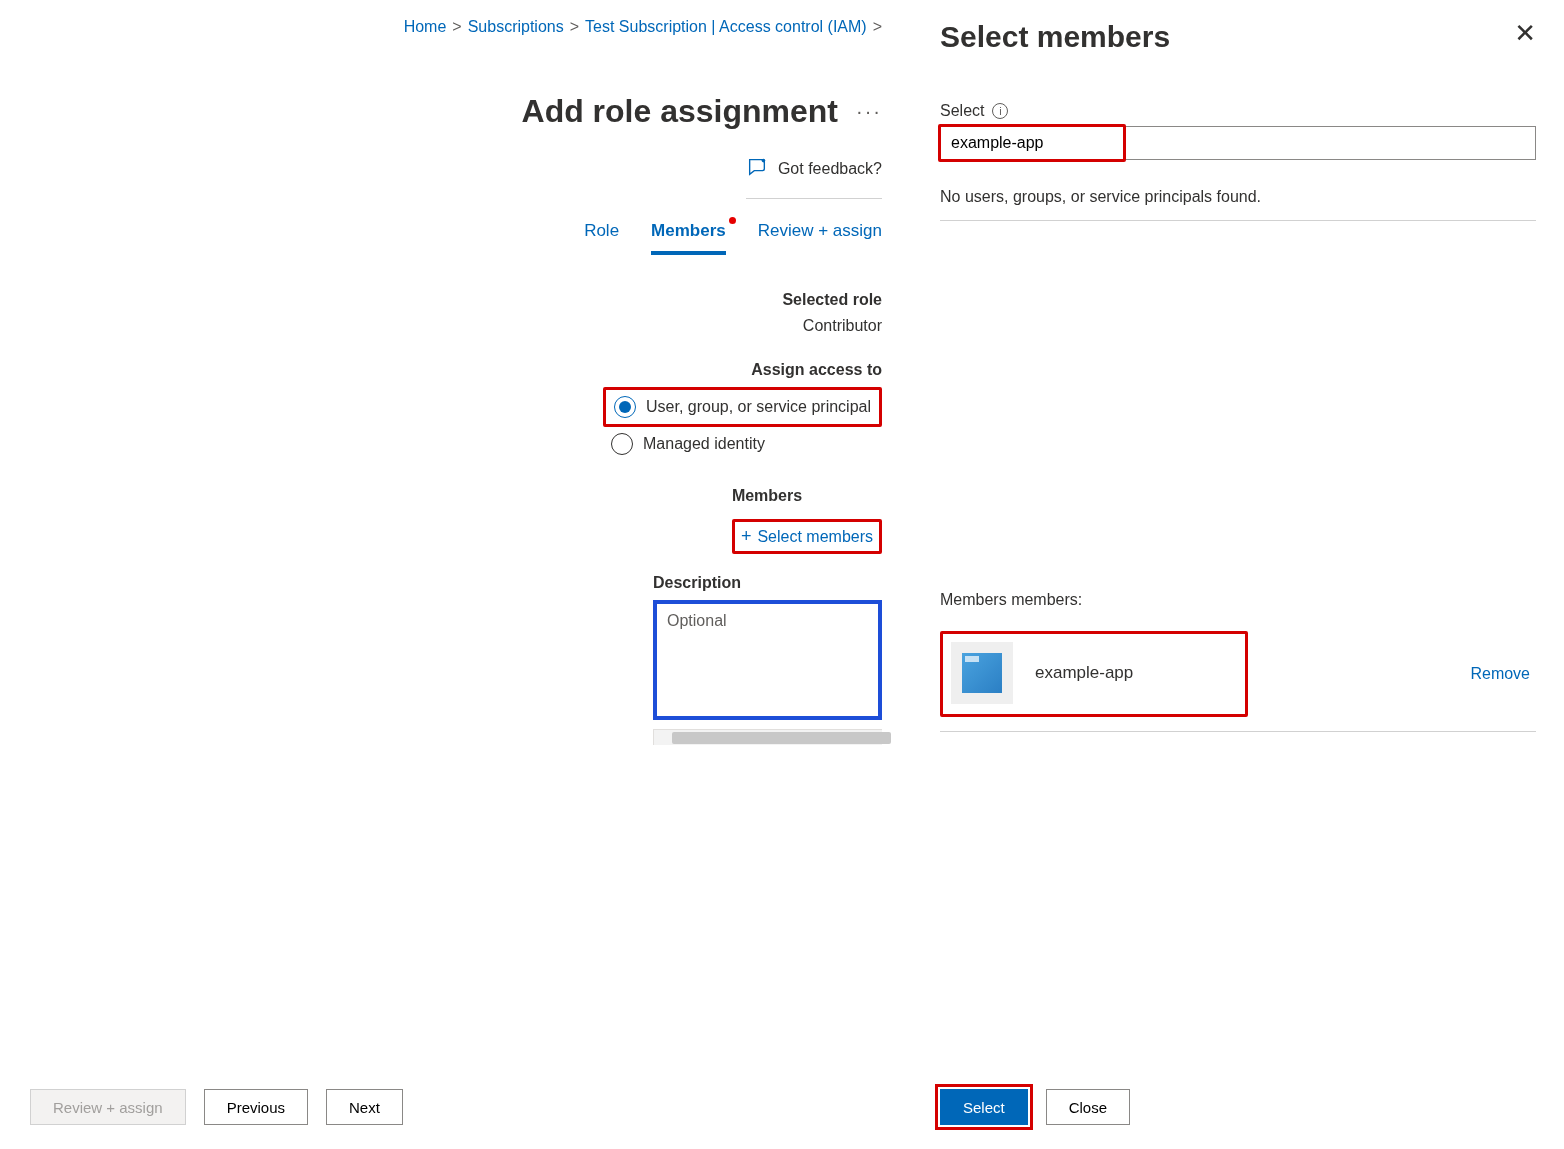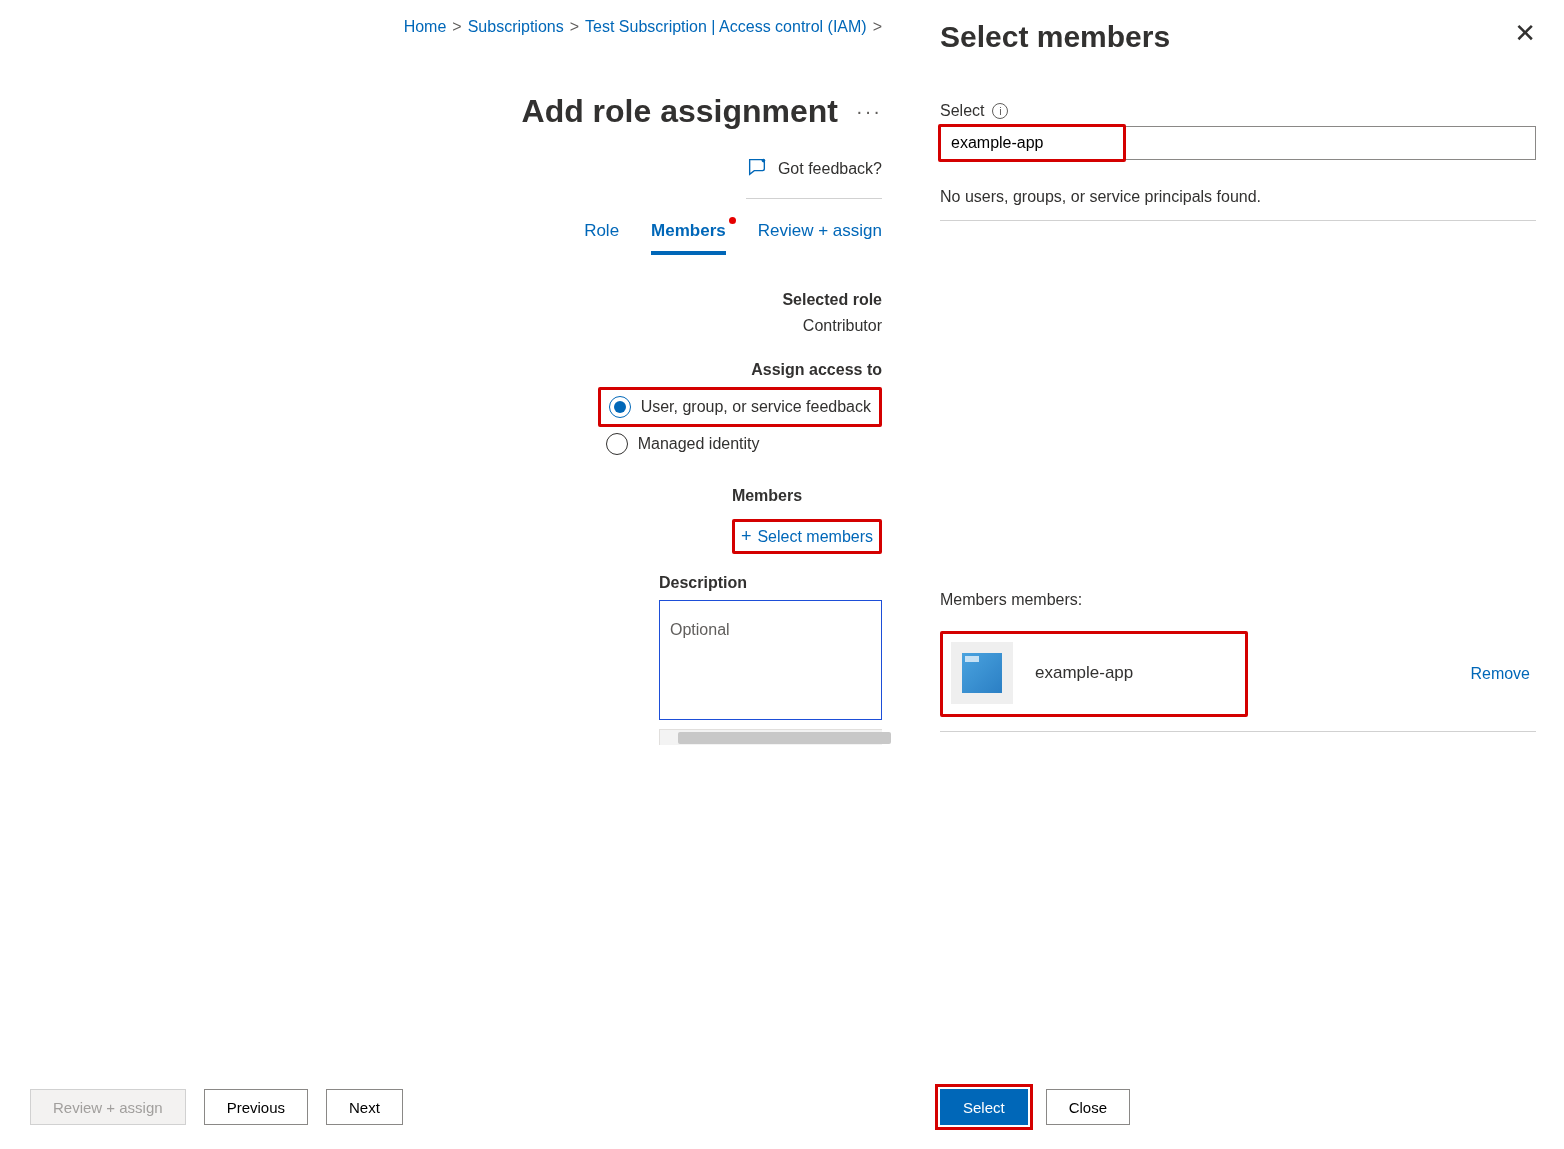--- a/index.html
+++ b/index.html
@@ -75,21 +75,21 @@
   
   .members-table { width: 100%; margin-bottom: 28px; }
   .members-table-head { display: flex; border-bottom: 1px solid #d1d1d1; padding: 10px 12px; font-size: 16px; font-weight: 600; }
   .col-name { width: 48%; }
   .col-objid { width: 46%; }
   .col-type { width: 6%; }
   .members-table-body .row { padding: 14px 12px; border-bottom: 1px solid #d1d1d1; font-size: 16px; color: #323130; }
 
   
   .desc-section .section-label { margin-bottom: 8px; }
-  .desc-textarea { width: 100%; height: 120px; border: 1px solid #1d4ed8; padding: 20px 10px; font-size: 16px; color: #323130; resize: none; font-family: inherit; }
+  .desc-textarea { width: 100%; height: 120px; border: 4px solid #1d4ed8; padding: 8px 10px; font-size: 16px; color: #323130; resize: none; font-family: inherit; }
   .desc-textarea::placeholder { color: #605e5c; }
 
   
   .scroll-track { height: 16px; background: #f3f3f3; margin-top: 6px; border-top: 1px solid #e1dfdd; border-left: 1px solid #e1dfdd; position: relative; }
   .scroll-thumb { position: absolute; left: 18px; top: 2px; height: 12px; width: 96%; background: #c8c8c8; border-radius: 2px; }
 
   
   .footer-main { position: absolute; bottom: 24px; left: 30px; display: flex; gap: 18px; }
   .btn { height: 36px; padding: 0 22px; font-size: 15px; border: 1px solid #8a8886; background: #ffffff; cursor: pointer; display: inline-flex; align-items: center; justify-content: center; }
   .btn.disabled { background: #f3f2f1; color: #a19f9d; border-color: #d1d1d1; cursor: default; }
@@ -167,21 +167,21 @@
   <div class="section-label">Selected role</div>
   <div class="section-value">Contributor</div>
 
   <div class="section-label">Assign access to</div>
   <div class="radio-block">
     <span class="hl">
       <div class="radio-row" style="padding:6px 8px;">
         <span class="radio-outer selected">
             <span class="radio-inner"></span>
           </span>
-        <span class="radio-label">User, group, or service feedback</span>
+        <span class="radio-label">User, group, or service principal</span>
       </div>
     </span>
     <div class="radio-row" style="padding-left:8px;">
       <span class="radio-outer"></span>
       <span class="radio-label">Managed identity</span>
     </div>
   </div>
 
   <div class="members-section">
     <div class="section-label">Members</div>

